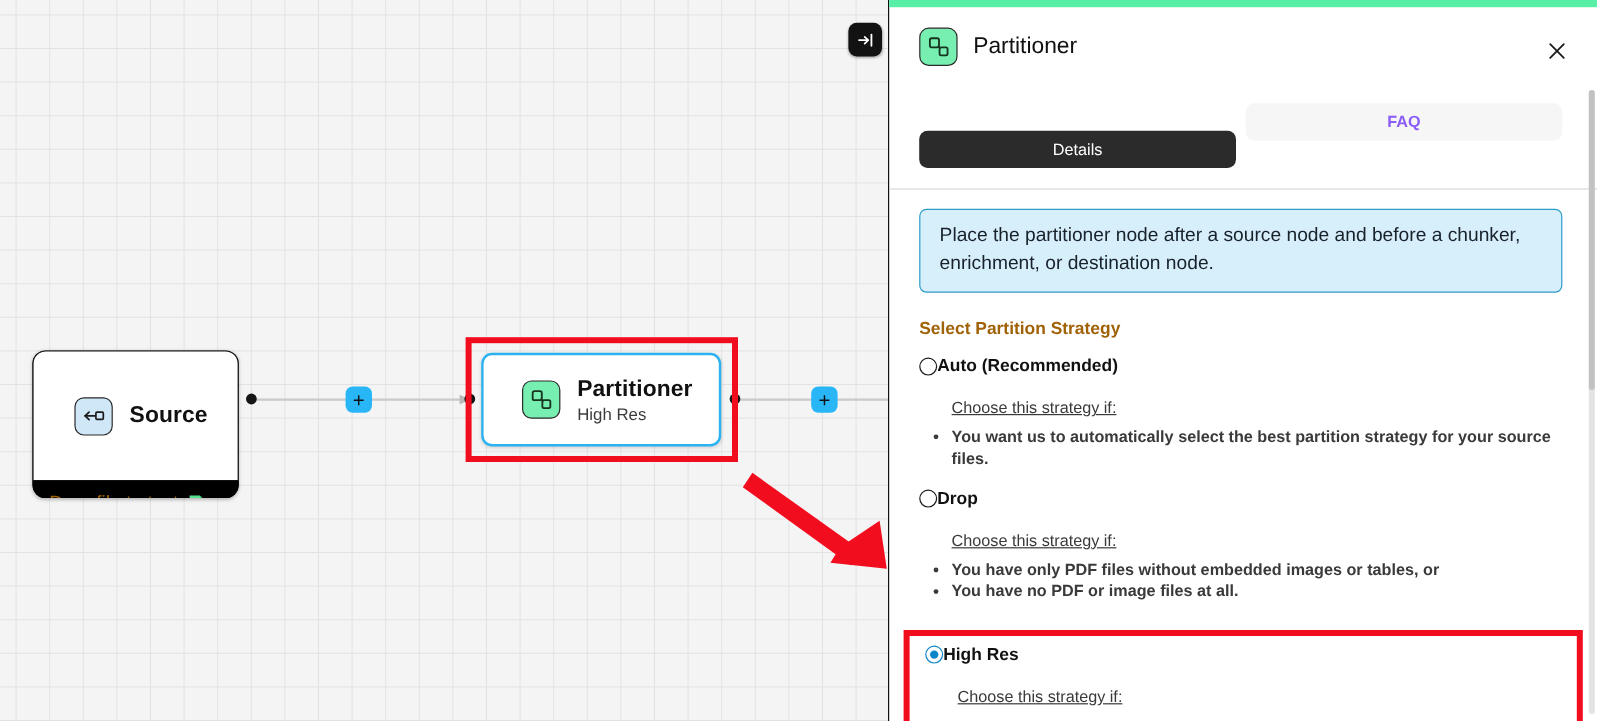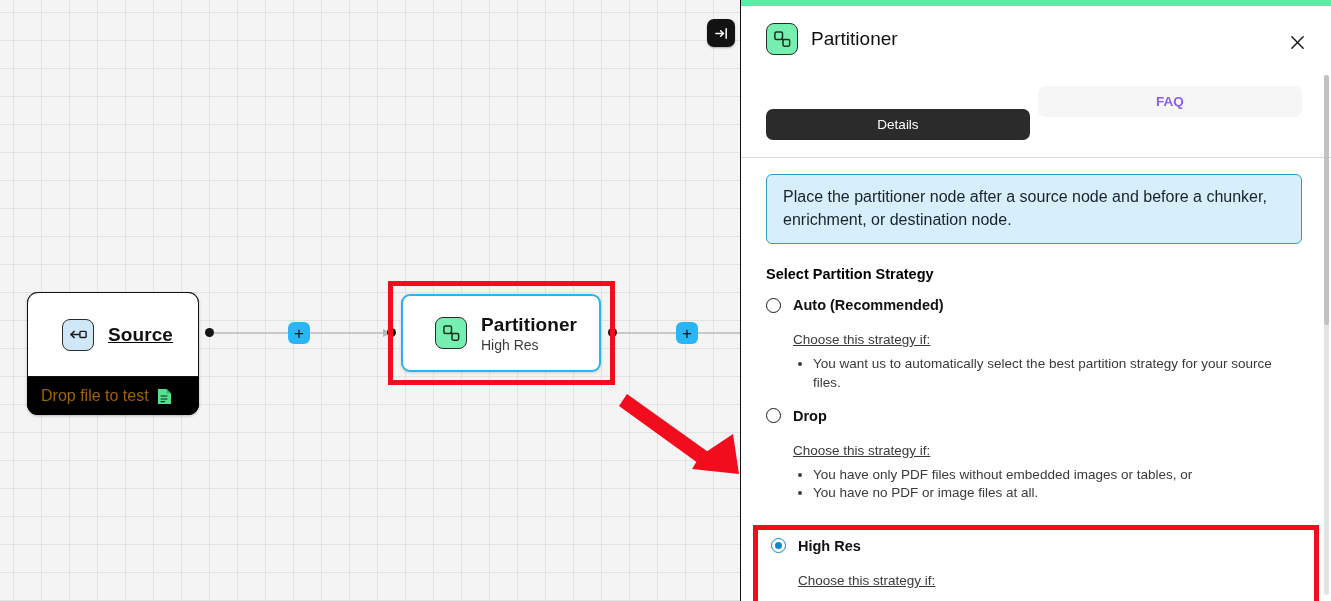--- a/index.html
+++ b/index.html
@@ -50,28 +50,27 @@
   
   .node-source {
     position: absolute; left: 27px; top: 292px;
     width: 172px; height: 123px;
     border-radius: 11px;
     background: #000;
     box-shadow: 0 1px 3px rgba(0,0,0,.25);
     overflow: hidden;
   }
   .node-source .body {
-    height: 85px;
+    height: 109px;
     background: #fff;
     border: 1.6px solid #111;
     border-radius: 11px 11px 0 0;
     display: flex; align-items: center;
     padding-left: 34px;
     gap: 14px;
-    text-decoration: underline;
   }
   .icon-sq {
     width: 32px; height: 32px; border-radius: 8px;
     display: flex; align-items: center; justify-content: center;
     flex: 0 0 auto;
   }
   .icon-sq.blue { background: #cfe7f7; border: 1.6px solid #2b2b2b; }
   .icon-sq.green { background: #76efb0; border: 1.6px solid #2b2b2b; }
   .node-title { font-size: 19px; font-weight: bold; color: #111; letter-spacing: .1px; }
   .node-sub { font-size: 14px; color: #3b3b3b; margin-top: 1px; }
@@ -150,39 +149,39 @@
 
   .infobox {
     background: #d7eefb; border: 1.4px solid #2d9cc8;
     border-radius: 6px;
     padding: 11px 14px 12px 16px;
     font-size: 16px; line-height: 1.42; color: #18222b;
   }
 
   .section-title {
     margin-top: 22px;
-    font-size: 14.5px; font-weight: bold; color: #000000;
+    font-size: 14.5px; font-weight: bold; color: #a16207;
   }
 
   .opt { margin-top: 15px; position: relative; }
-  .opt-head { display: flex; align-items: center; gap: 12px; }
+  .opt-head { display: flex; align-items: center; }
   .radio {
     width: 15px; height: 15px; border-radius: 50%;
     border: 1.7px solid #1b1b1b; background: #fff;
     flex: 0 0 auto; cursor: pointer;
     display: flex; align-items: center; justify-content: center;
   }
   .radio.checked { border-color: #0d86c9; }
   .radio.checked::after {
     content: ""; width: 7px; height: 7px; border-radius: 50%;
     background: #0d86c9;
   }
   .opt-label { font-size: 14.5px; font-weight: bold; color: #111; }
   .opt-lead { margin: 19px 0 0 27px; font-size: 13.5px; color: #3a3a3a; text-decoration: underline; }
-  .opt-list { margin: 8px 0 0 47px; }
+  .opt-list { margin: 8px 0 0 27px; font-weight: bold; }
   .opt-list li { font-size: 13.5px; color: #3a3a3a; line-height: 1.38; }
 
   .opt.highlighted {
     border: 5px solid #f20d1e;
     margin-left: -13px; margin-right: -17px;
     padding: 8px 0 14px 13px;
     margin-top: 22px;
   }
 
   

